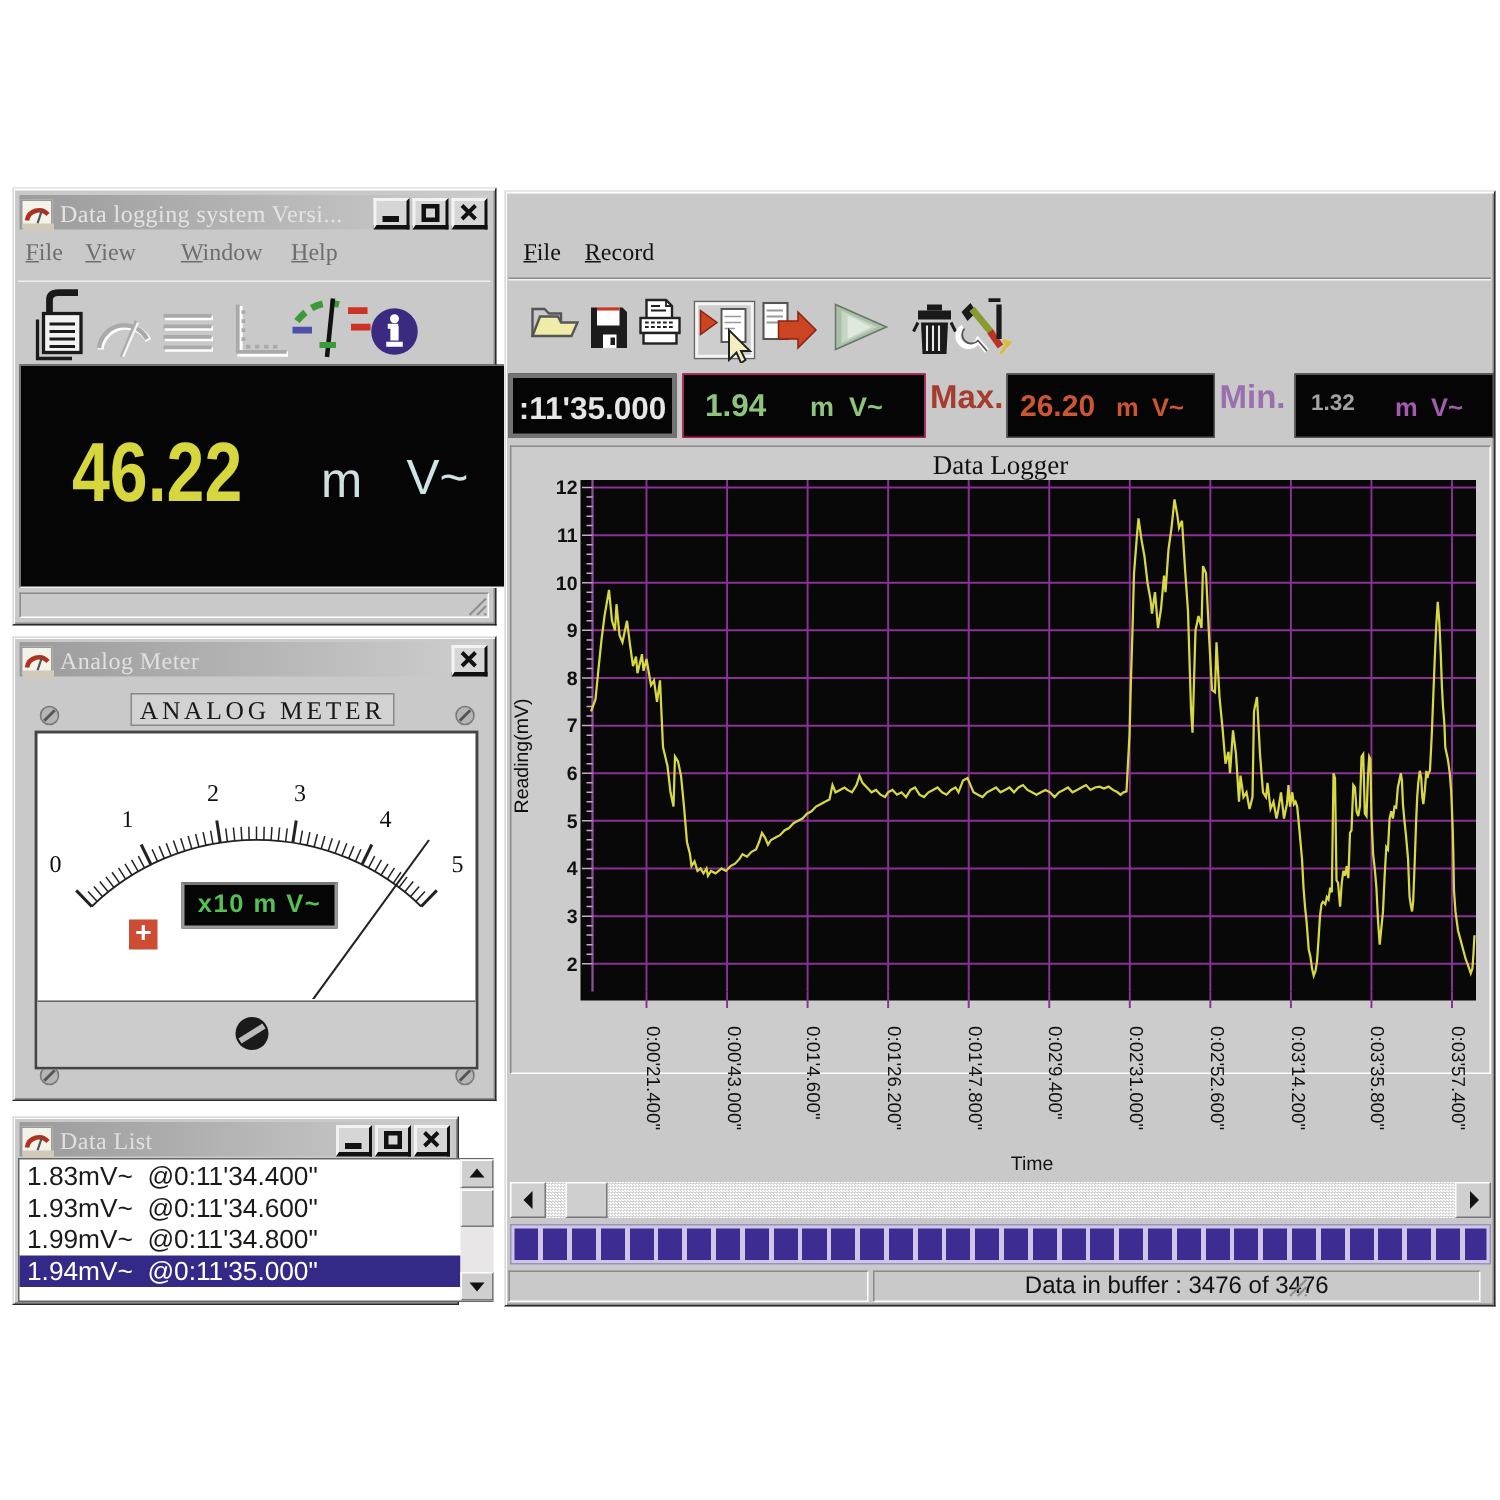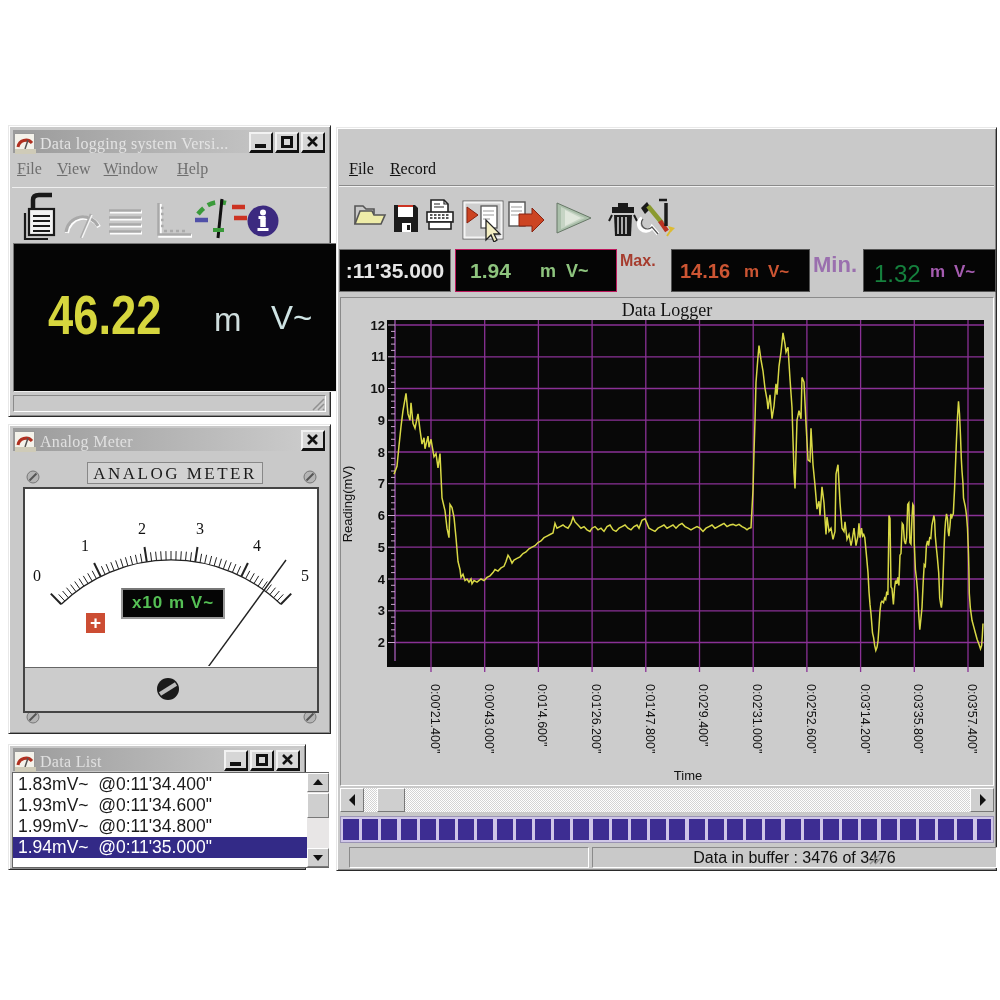--- a/index.html
+++ b/index.html
@@ -38,21 +38,21 @@
         <div style="position:absolute;left:4px;top:2px;width:12px;height:12px;border:3px solid #111"></div>
       </div>
     <div class="tbtn">
         <svg width="20" height="16" style="position:absolute;left:0;top:0">
           <path d="M5 3 L14 12 M14 3 L5 12" stroke="#111" stroke-width="2.6"></path>
         </svg>
       </div>
   </div>
   <div class="menu" style="left:8px;top:34px;color:#6e6e6e">
     <span style="margin-right:15px"><u>F</u>ile</span>
-    <span style="margin-right:13px"><u>V</u>iew</span>
+    <span style="margin-right:30px"><u>V</u>iew</span>
     <span style="margin-right:19px"><u>W</u>indow</span>
     <span><u>H</u>elp</span>
   </div>
   <div style="position:absolute;left:3px;top:61px;width:315px;height:55px;border-top:1px solid #efefef;background:#c9c9c9">
     <svg width="315" height="55">
 
       <g stroke="#1a1a1a" fill="none" stroke-width="2.2">
         <rect x="17" y="21" width="25" height="26" fill="#f2f2f2"></rect>
         <path d="M21 21 L21 12 Q21 7 27 7 L40 7" stroke-width="4.5"></path>
         <line x1="21" y1="28" x2="38" y2="28" stroke-width="2"></line>
@@ -341,41 +341,41 @@
       <path d="M325 13 L325 36" stroke="#1a1a1a" stroke-width="3.5"></path>
       <path d="M318 10 h8" stroke="#1a1a1a" stroke-width="2.5"></path>
       <path d="M301 28 a7 7 0 1 0 10 9 l6 7" fill="none" stroke="#fff" stroke-width="3.5"></path>
       <path d="M302 29 a6 6 0 1 0 9 8 l6 7" fill="none" stroke="#555" stroke-width="1.2"></path>
       <path d="M327 36 l3 6 l4 -4 l-7 -2" fill="#ddbb33"></path>
       <path d="M330 40 l-4 6" stroke="#ddbb33" stroke-width="2"></path>
     </g>
   </svg>
 
   <div style="position:absolute;left:2px;top:121px;width:657px;height:44px">
-    <div class="lcd" style="position:absolute;left:0;top:0;width:112px;height:43px;border:1px solid #737373;font-size:21px;font-weight:bold;line-height:41px;text-align:center;color:#e6e6e6">:11'35.000</div>
+    <div class="lcd" style="position:absolute;left:0;top:0;width:112px;height:43px;border:3px solid #737373;font-size:21px;font-weight:bold;line-height:41px;text-align:center;color:#e6e6e6">:11'35.000</div>
     <div class="lcd" style="position:absolute;left:116px;top:0;width:162px;height:43px;border:1px solid #be185d">
       <span style="position:absolute;left:14px;top:9px;font-size:21px;font-weight:bold;color:#8ec47e">1.94</span>
       <span style="position:absolute;left:84px;top:11px;font-size:18px;font-weight:bold;color:#8ec47e">m</span>
       <span style="position:absolute;left:110px;top:11px;font-size:18px;font-weight:bold;color:#8ec47e">V~</span>
     </div>
-    <div style="position:absolute;left:281px;top:3px;font-size:16px;font-weight:bold;color:#a63c2e">Max.</div>
+    <div style="position:absolute;left:281px;top:3px;font-size:22px;font-weight:bold;color:#a63c2e">Max.</div>
     <div class="lcd" style="position:absolute;left:332px;top:0;width:139px;height:43px;border:1px solid #555">
-      <span style="position:absolute;left:8px;top:10px;font-size:20px;font-weight:bold;color:#cc5533">14.16</span>
+      <span style="position:absolute;left:8px;top:10px;font-size:20px;font-weight:bold;color:#cc5533">26.20</span>
       <span style="position:absolute;left:72px;top:12px;font-size:17px;font-weight:bold;color:#cc5533">m</span>
       <span style="position:absolute;left:96px;top:12px;font-size:17px;font-weight:bold;color:#cc5533">V~</span>
     </div>
     <div style="position:absolute;left:474px;top:3px;font-size:22px;font-weight:bold;color:#9a6fae">Min.</div>
     <div class="lcd" style="position:absolute;left:524px;top:0;width:133px;height:43px;border:1px solid #555">
-      <span style="position:absolute;left:10px;top:10px;font-size:24px;font-weight:normal;color:#15803d">1.32</span>
+      <span style="position:absolute;left:10px;top:10px;font-size:15px;font-weight:bold;color:#a3a3a3">1.32</span>
       <span style="position:absolute;left:66px;top:12px;font-size:17px;font-weight:bold;color:#a55cb0">m</span>
       <span style="position:absolute;left:90px;top:12px;font-size:17px;font-weight:bold;color:#a55cb0">V~</span>
     </div>
   </div>
 
-  <div class="sunk" style="position:absolute;left:3px;top:169px;width:654px;height:489px;background:#ccc">
+  <div class="sunk" style="position:absolute;left:3px;top:169px;width:654px;height:419px;background:#ccc">
     <div style="position:absolute;left:0;top:2px;width:100%;text-align:center;font-family:'Liberation Serif',serif;font-size:18px;color:#111">Data Logger</div>
     <svg width="654" height="487" style="position:absolute;left:0;top:0">
         <rect x="46" y="22" width="597" height="347" fill="#080808"></rect>
         <line x1="54" y1="344.5" x2="643" y2="344.5" stroke="#8a3196" stroke-width="1.3"></line>
         <line x1="54" y1="312.8" x2="643" y2="312.8" stroke="#8a3196" stroke-width="1.3"></line>
         <line x1="54" y1="281.0" x2="643" y2="281.0" stroke="#8a3196" stroke-width="1.3"></line>
         <line x1="54" y1="249.2" x2="643" y2="249.2" stroke="#8a3196" stroke-width="1.3"></line>
         <line x1="54" y1="217.5" x2="643" y2="217.5" stroke="#8a3196" stroke-width="1.3"></line>
         <line x1="54" y1="185.8" x2="643" y2="185.8" stroke="#8a3196" stroke-width="1.3"></line>
         <line x1="54" y1="154.0" x2="643" y2="154.0" stroke="#8a3196" stroke-width="1.3"></line>
@@ -496,20 +496,20 @@
     <div class="raise" style="position:absolute;left:37px;top:0;width:28px;height:24px;background:#cfcfcf"></div>
     <div class="raise" style="position:absolute;right:0;top:0;width:24px;height:24px;background:#cfcfcf"><svg width="22" height="22">
           <path d="M9 5 L15 11 L9 17 Z" fill="#111"></path>
         </svg></div>
   </div>
 
   <div style="position:absolute;left:3px;top:688px;width:654px;height:27px;background:#cfc6e8;border:1px solid #9a93b5;overflow:hidden">
     <div style="position:absolute;left:2px;top:2px;right:2px;bottom:2px;background:repeating-linear-gradient(90deg,#3d2d92 0 16px,#cfc6e8 16px 19.2px)"></div>
   </div>
 
-  <div style="position:absolute;left:12px;top:719px;width:532px;height:21px">
+  <div style="position:absolute;left:2px;top:719px;width:532px;height:21px">
     <div class="sunk" style="position:absolute;left:0;top:0;width:240px;height:21px;background:#c9c9c9"></div>
     <div class="sunk" style="position:absolute;left:243px;top:0;width:405px;height:21px;background:#c9c9c9;text-align:center;font-size:16px;color:#111;line-height:19px">Data in buffer : 3476 of 3476</div>
     <svg width="14" height="14" style="position:absolute;right:-1px;bottom:3px">
         <path d="M13 2 L2 13 M13 7 L7 13 M13 12 L12 13" stroke="#909090" stroke-width="1.5"></path>
       </svg>
   </div>
 </div>
 
 </body></html>

